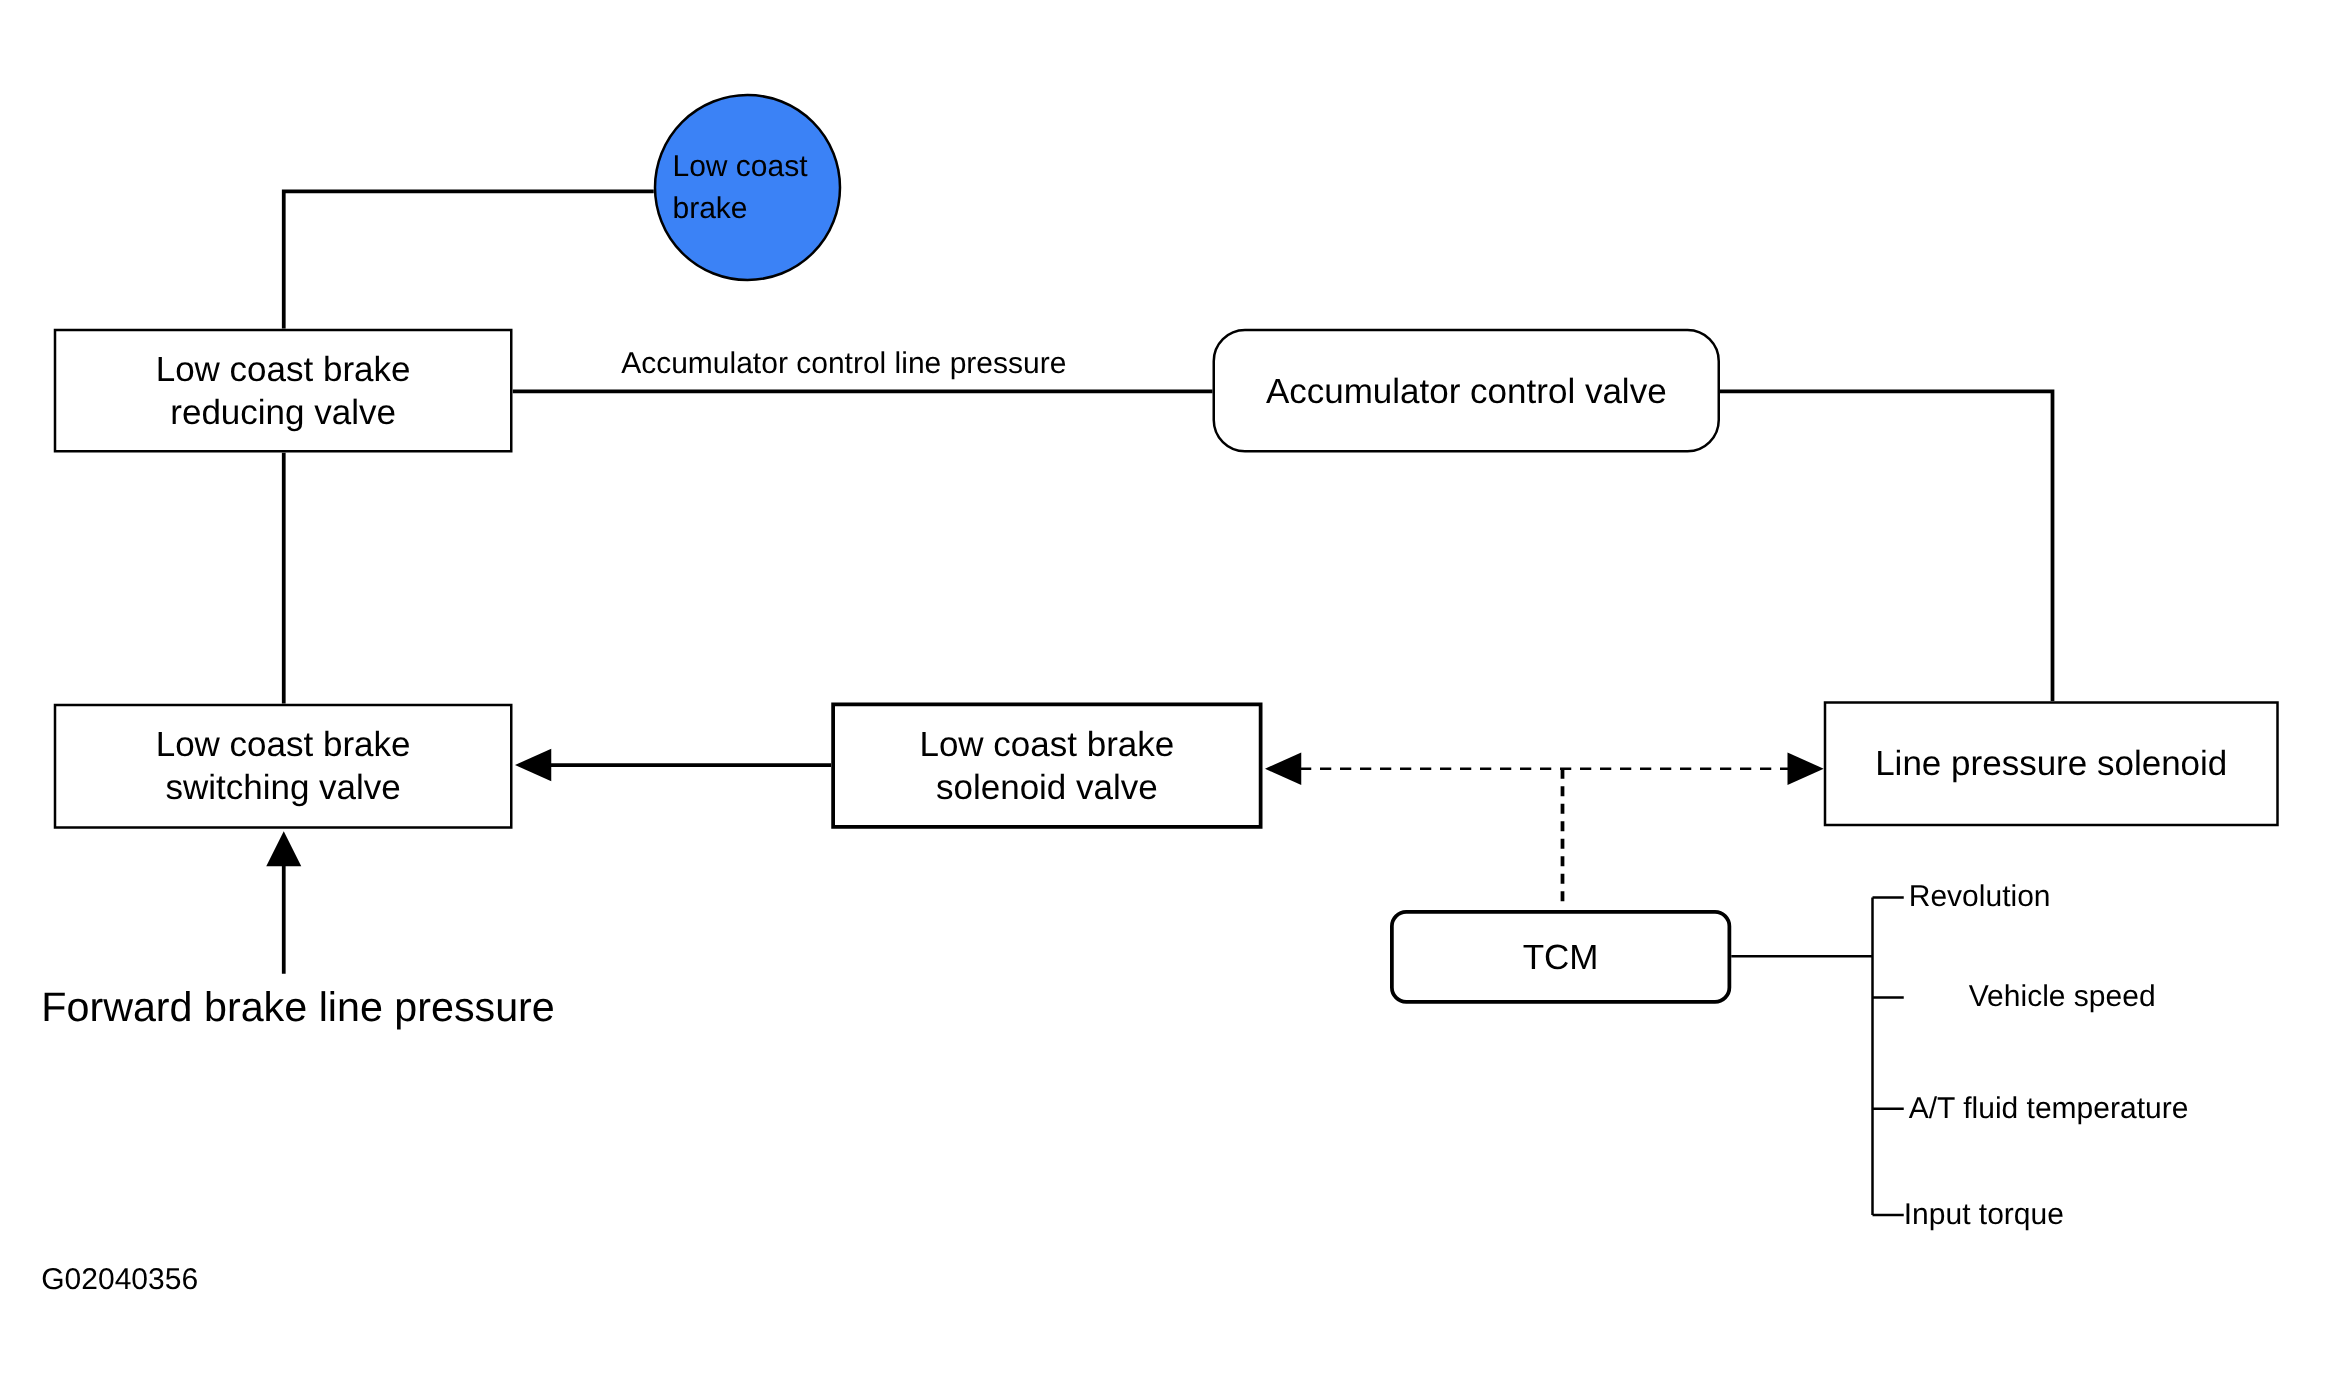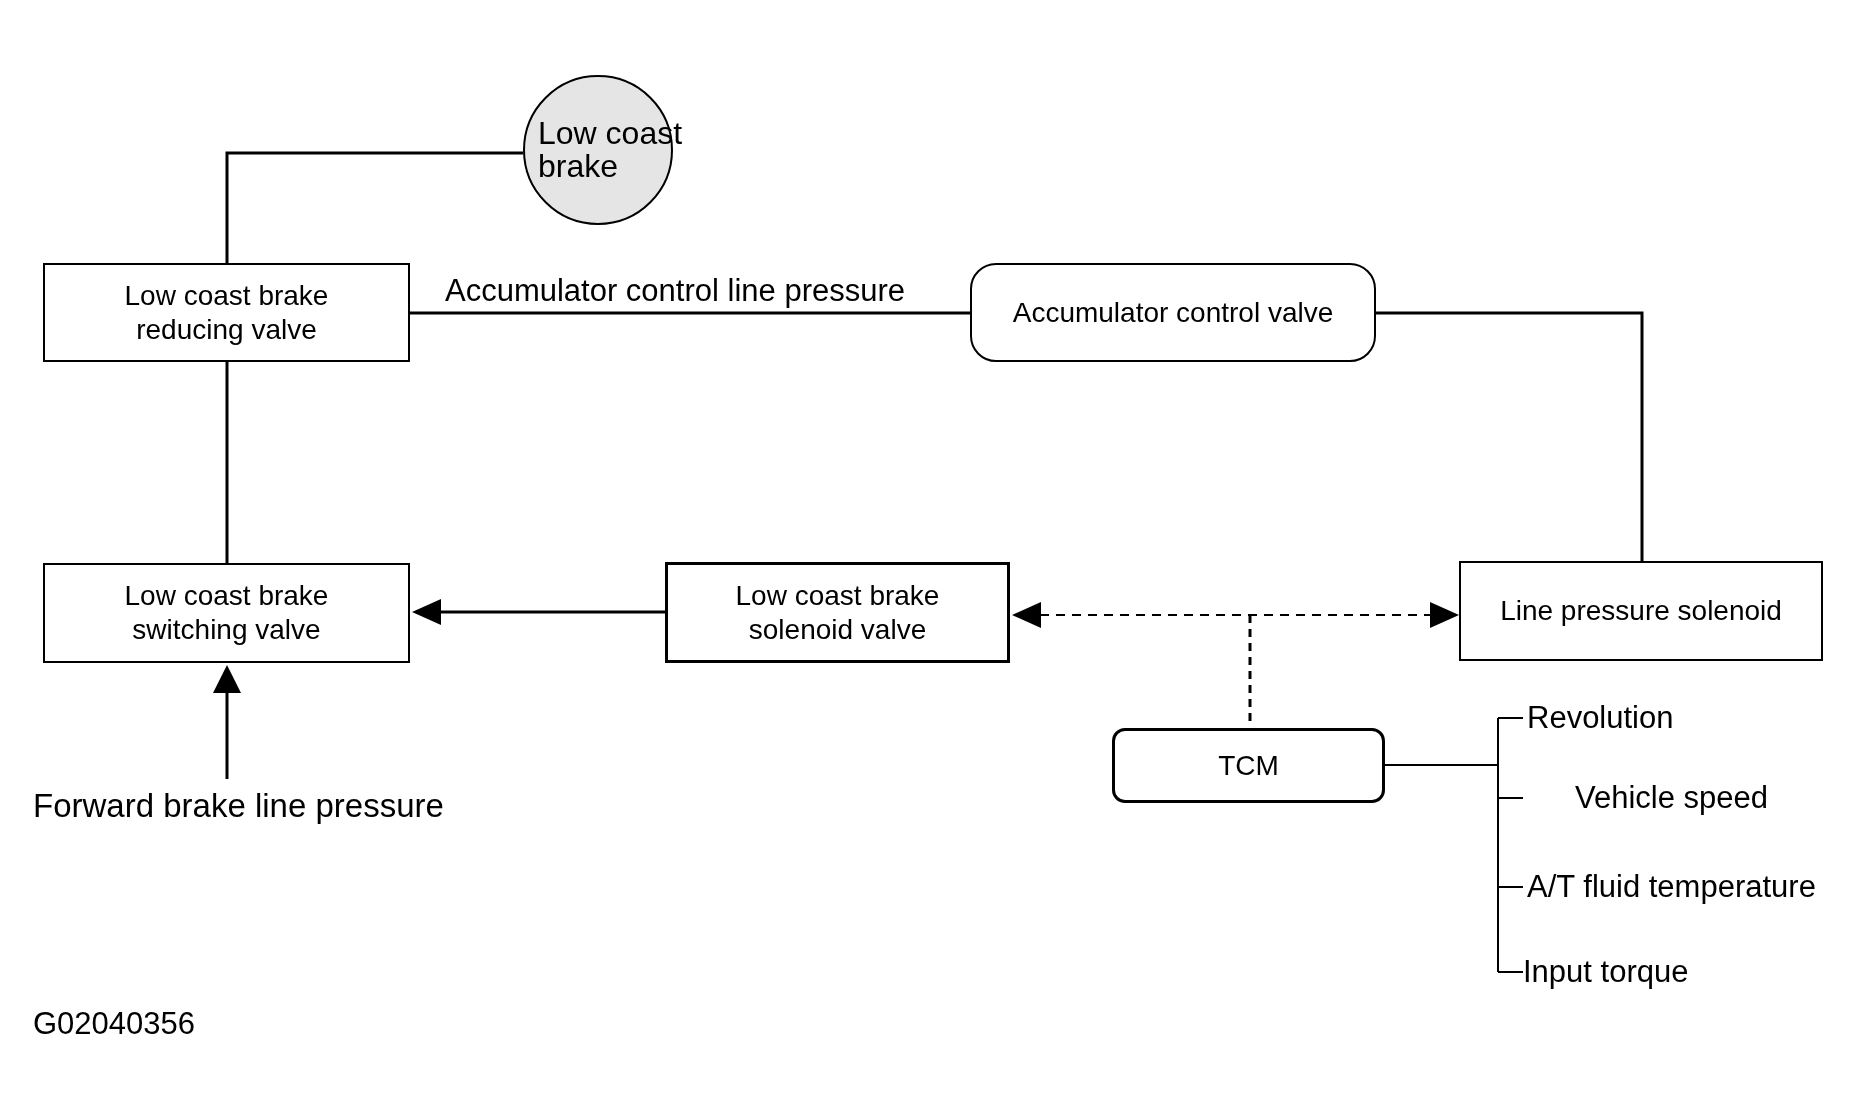--- a/index.html
+++ b/index.html
@@ -24,32 +24,32 @@
     font-size:28px;
     line-height:34px;
     white-space:nowrap;
   }
   .node.thick{border-width:3px;}
   .circle-node{
     position:absolute;
     box-sizing:border-box;
     border:2px solid #000;
     border-radius:50%;
-    background:#e5e5e5;
+    background:#3b82f6;
     display:flex;
     flex-direction:column;
     justify-content:center;
-    font-size:32px;
+    font-size:24px;
     line-height:33px;
     padding-left:13px;
     white-space:nowrap;
   }
   .flabel{
     position:absolute;
-    font-size:31px;
+    font-size:24px;
     line-height:32px;
     white-space:nowrap;
   }
   .centered{text-align:center;}
   svg.wires{position:absolute;left:0;top:0;}
 </style>
 </head>
 <body>
 
 <div id="canvas">

